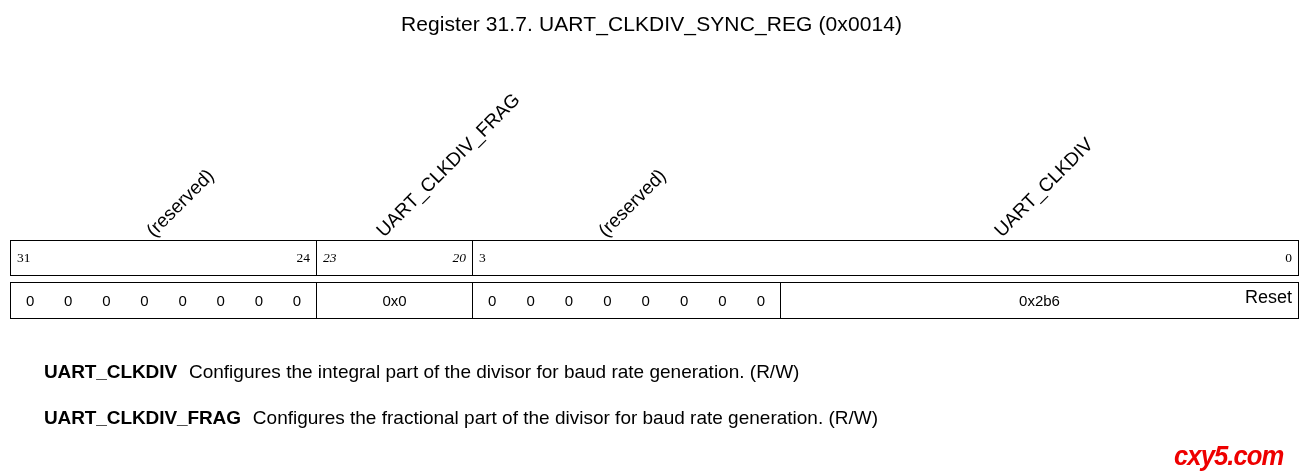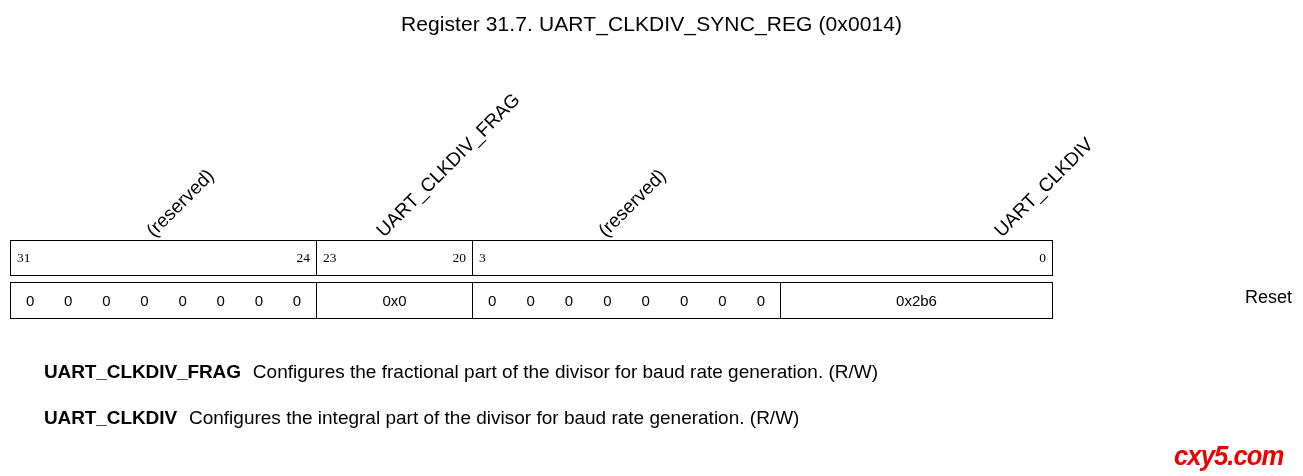--- a/index.html
+++ b/index.html
@@ -27,21 +27,21 @@
     font-weight: 400;
     letter-spacing: 0.1px;
     white-space: nowrap;
   }
 
   
   .diagram {
     position: absolute;
     left: 10px;
     top: 240px;
-    width: 1043px;
+    width: 1289px;
   }
 
   .bitrow, .valrow {
     position: relative;
     display: flex;
     width: 100%;
     box-sizing: border-box;
   }
 
   .bitrow {
@@ -175,21 +175,21 @@
   <div class="rot-label" style="left:1004px;">UART_CLKDIV</div>
 </div>
 
 <div class="diagram">
 
   <div class="bitrow">
     <div class="cell" style="width:306px;">
       <span class="bit-hi">31</span>
       <span class="bit-lo">24</span>
     </div>
-    <div class="cell" style="width:156px;">
+    <div class="cell" style="width:156px;font-style:italic;">
       <span class="bit-hi">23</span>
       <span class="bit-lo">20</span>
     </div>
     <div class="cell" style="flex:1 1 auto;">
       <span class="bit-hi">3</span>
       <span class="bit-lo">0</span>
     </div>
   </div>
 
   <div class="valrow">
@@ -223,20 +223,20 @@
     <div class="cell" style="flex:1 1 auto;">
       <span>0x2b6</span>
     </div>
   </div>
 </div>
 
 <div class="reset-caption">Reset</div>
 
 <div class="descriptions">
   <div class="desc-line">
+    <span class="desc-name">UART_CLKDIV</span><span class="desc-text">Configures the integral part of the divisor for baud rate generation. (R/W)</span>
+  </div>
+  <div class="desc-line">
     <span class="desc-name">UART_CLKDIV_FRAG</span><span class="desc-text">Configures the fractional part of the divisor for baud rate generation. (R/W)</span>
   </div>
-  <div class="desc-line">
-    <span class="desc-name">UART_CLKDIV</span><span class="desc-text">Configures the integral part of the divisor for baud rate generation. (R/W)</span>
-  </div>
 </div>
 
 <div class="watermark" style="color: rgb(238, 0, 0);">cxy5.com</div>
 
 </body></html>

